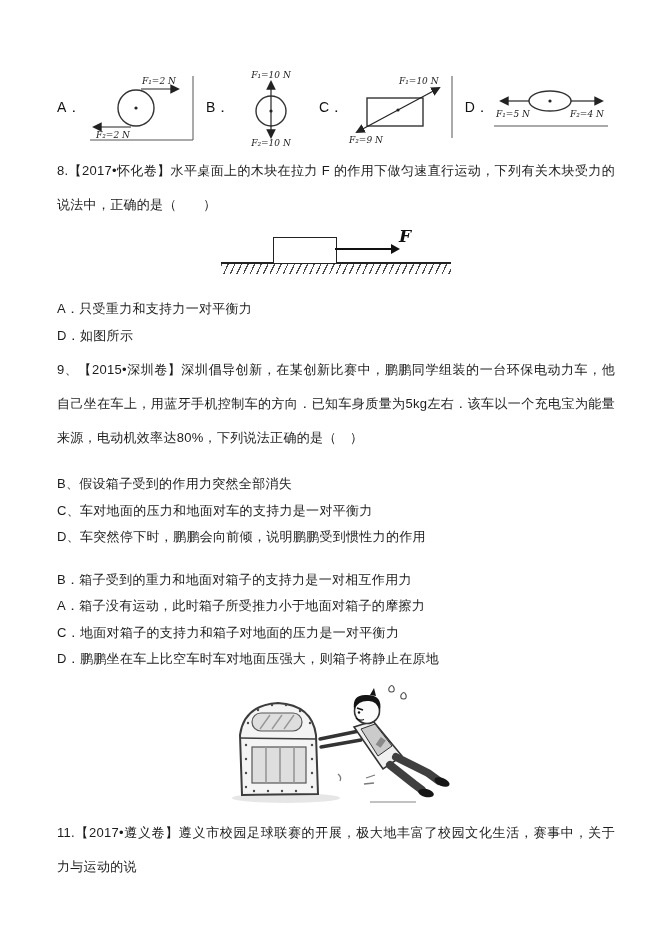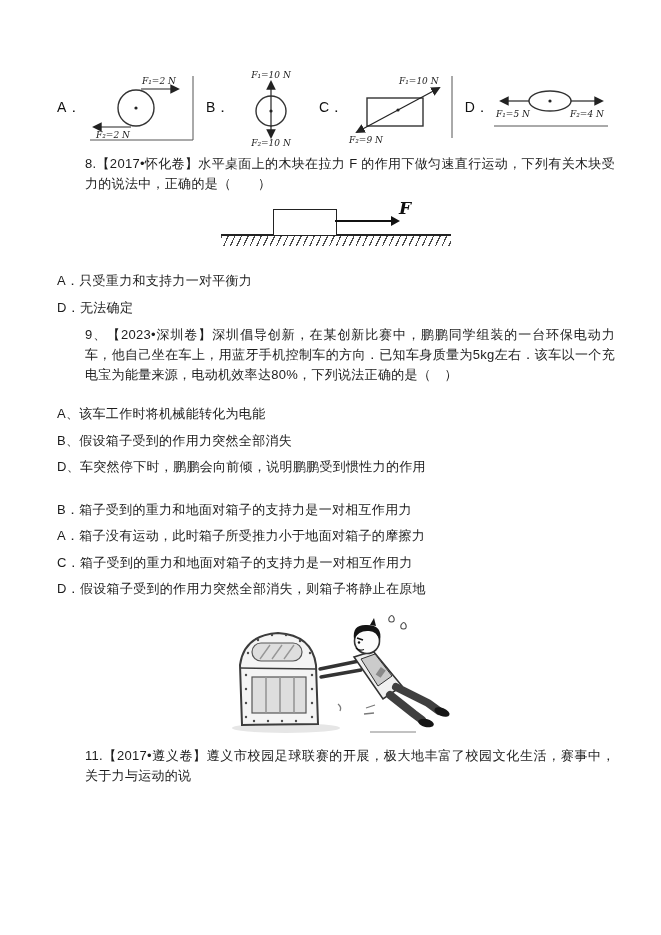--- a/index.html
+++ b/index.html
@@ -9,21 +9,21 @@
     box-sizing:border-box;
     padding:68px 46px 0 57px;
     overflow:hidden;
     background:#ffffff;
     color:#1c1c1c;
     font-family:"Liberation Sans","DejaVu Sans",sans-serif;
     font-size:13px;
     letter-spacing:0.3px;
   }
   p{margin:0;}
-  .qtext{line-height:20px;text-align:justify;margin-left:28px;}
+  .qtext{line-height:34px;text-align:justify;}
   .opt{line-height:26.5px;}
   .opts{margin-top:16px;margin-bottom:4px;}
 
   
   .fig-row{display:flex;align-items:center;gap:10px;height:80px;margin:0 0 6px 0;}
   .fig-item{display:flex;align-items:center;gap:3px;}
   .fig-label{font-size:14px;color:#111;}
   svg text.flabel{font-family:"DejaVu Serif","Liberation Serif",serif;font-style:italic;font-size:9px;fill:#222;letter-spacing:0;}
   svg .ln{stroke:#222;stroke-width:1.2;fill:none;}
   svg .shape{stroke:#333;stroke-width:1.4;fill:none;}
@@ -115,39 +115,39 @@
     <div class="block-fig">
       <div class="bf-ground"></div>
       <div class="bf-block"></div>
       <div class="bf-shaft"></div>
       <div class="bf-head"></div>
       <div class="bf-flabel">F</div>
     </div>
 
     <div class="opts">
       <p class="opt">A．只受重力和支持力一对平衡力</p>
-      <p class="opt">D．无法确定</p>
-    </div>
-  </section>
-
-  <section>
-    <p class="qtext">9、【2023•深圳卷】深圳倡导创新，在某创新比赛中，鹏鹏同学组装的一台环保电动力车，他自己坐在车上，用蓝牙手机控制车的方向．已知车身质量为5kg左右．该车以一个充电宝为能量来源，电动机效率达80%，下列说法正确的是（　）</p>
+      <p class="opt">D．如图所示</p>
+    </div>
+  </section>
+
+  <section>
+    <p class="qtext">9、【2015•深圳卷】深圳倡导创新，在某创新比赛中，鹏鹏同学组装的一台环保电动力车，他自己坐在车上，用蓝牙手机控制车的方向．已知车身质量为5kg左右．该车以一个充电宝为能量来源，电动机效率达80%，下列说法正确的是（　）</p>
     <div class="opts">
-      <p class="opt">A、该车工作时将机械能转化为电能</p>
       <p class="opt">B、假设箱子受到的作用力突然全部消失</p>
+      <p class="opt">C、车对地面的压力和地面对车的支持力是一对平衡力</p>
       <p class="opt">D、车突然停下时，鹏鹏会向前倾，说明鹏鹏受到惯性力的作用</p>
     </div>
   </section>
 
   <section>
     <div class="opts">
       <p class="opt">B．箱子受到的重力和地面对箱子的支持力是一对相互作用力</p>
       <p class="opt">A．箱子没有运动，此时箱子所受推力小于地面对箱子的摩擦力</p>
-      <p class="opt">C．箱子受到的重力和地面对箱子的支持力是一对相互作用力</p>
-      <p class="opt">D．假设箱子受到的作用力突然全部消失，则箱子将静止在原地</p>
+      <p class="opt">C．地面对箱子的支持力和箱子对地面的压力是一对平衡力</p>
+      <p class="opt">D．鹏鹏坐在车上比空车时车对地面压强大，则箱子将静止在原地</p>
     </div>
 
     <div class="cartoon">
       <svg width="232" height="126" viewBox="0 0 232 126">
 
         <ellipse cx="66" cy="117" rx="54" ry="5" fill="#e6e6e6"></ellipse>
         <path d="M150,121 h46" stroke="#c2c2c2" stroke-width="2" fill="none"></path>
 
         <path d="M20,54 Q24,24 58,22 Q92,24 96,54 L98,113 L22,114 Z" fill="#f4f4f4" stroke="#3c3c3c" stroke-width="2"></path>
         <path d="M20,57 L97,58" stroke="#3c3c3c" stroke-width="1.4" fill="none"></path>

